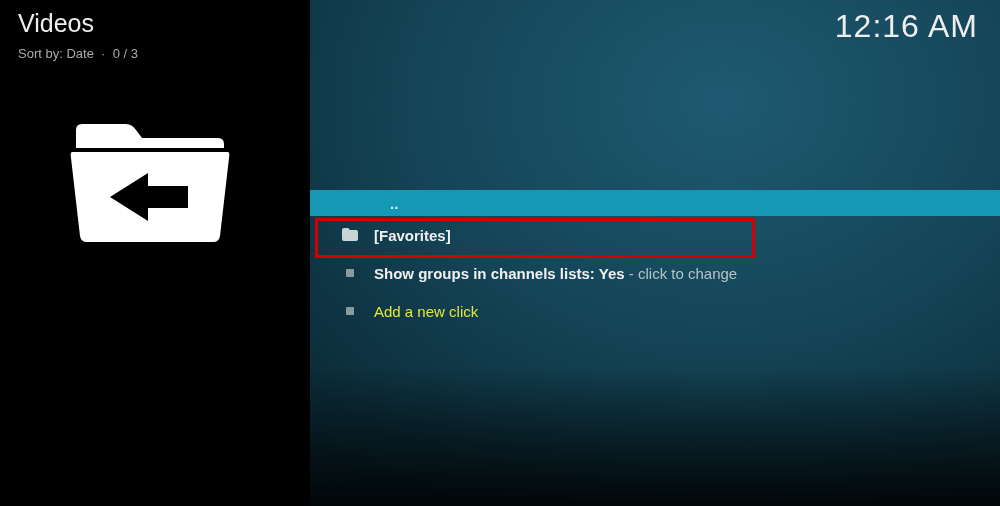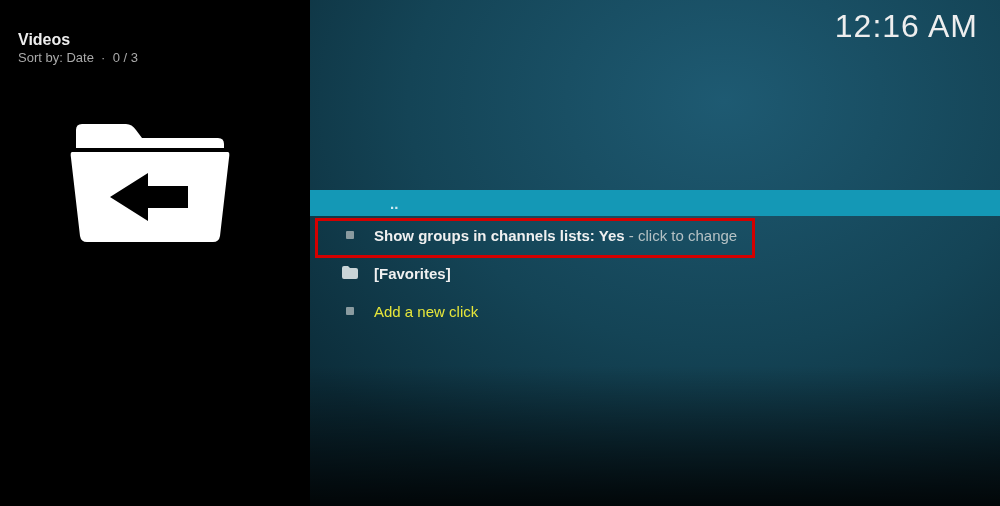--- a/index.html
+++ b/index.html
@@ -15,22 +15,22 @@
       width: 310px;
       background: #000;
       position: relative;
       padding: 10px 0 0 18px;
     }
     .main {
       flex: 1;
       background: radial-gradient(ellipse 900px 700px at 60% 20%, #1e5a72 0%, #144456 35%, #0c2d3a 60%, #071a22 100%);
       position: relative;
     }
-    .title { font-size: 16px; font-weight: 700; color: #eee; line-height: 1.1; margin-top: 21px; }
-    .subtitle { font-size: 13px; color: #aaa; margin-top: 1px; }
+    .title { font-size: 25px; font-weight: 400; color: #eee; line-height: 1.1; }
+    .subtitle { font-size: 13px; color: #aaa; margin-top: 8px; }
     .clock {
       position: absolute;
       top: 8px;
       right: 22px;
       font-size: 32px;
       font-weight: 300;
       color: #eee;
       letter-spacing: 1px;
     }
     .folder-icon {
@@ -120,39 +120,39 @@
   <div class="main">
     <div class="clock">12:16 AM</div>
 
     <div class="list">
       <div class="row highlight">
         <span class="dotdot">..</span>
       </div>
 
       <div class="row">
         <div class="icon-cell">
-            <span class="square-bullet"></span>
-          </div>
-        <div class="label-cell">
-          <span class="bold-white">
-            <span>Show groups in channels lists: </span><span>Yes</span>
-          </span><span class="dim"> - click to change</span>
-        </div>
-      </div>
-
-      <div class="row">
-        <div class="icon-cell">
           <span class="folder-small">
             <svg width="16" height="13" viewBox="0 0 16 13">
               <path d="M0 2 Q0 0 2 0 L6 0 L8 2 L14 2 Q16 2 16 4 L16 11 Q16 13 14 13 L2 13 Q0 13 0 11 Z" fill="#c9d4d7"></path>
             </svg>
           </span>
         </div>
         <div class="label-cell">
           <span class="bold-white">[Favorites]</span>
+        </div>
+      </div>
+
+      <div class="row">
+        <div class="icon-cell">
+            <span class="square-bullet"></span>
+          </div>
+        <div class="label-cell">
+          <span class="bold-white">
+            <span>Show groups in channels lists: </span><span>Yes</span>
+          </span><span class="dim"> - click to change</span>
         </div>
       </div>
 
       <div class="row">
         <div class="icon-cell">
             <span class="square-bullet"></span>
           </div>
         <div class="label-cell">
           <span class="yellow">Add a new click</span>
         </div>

